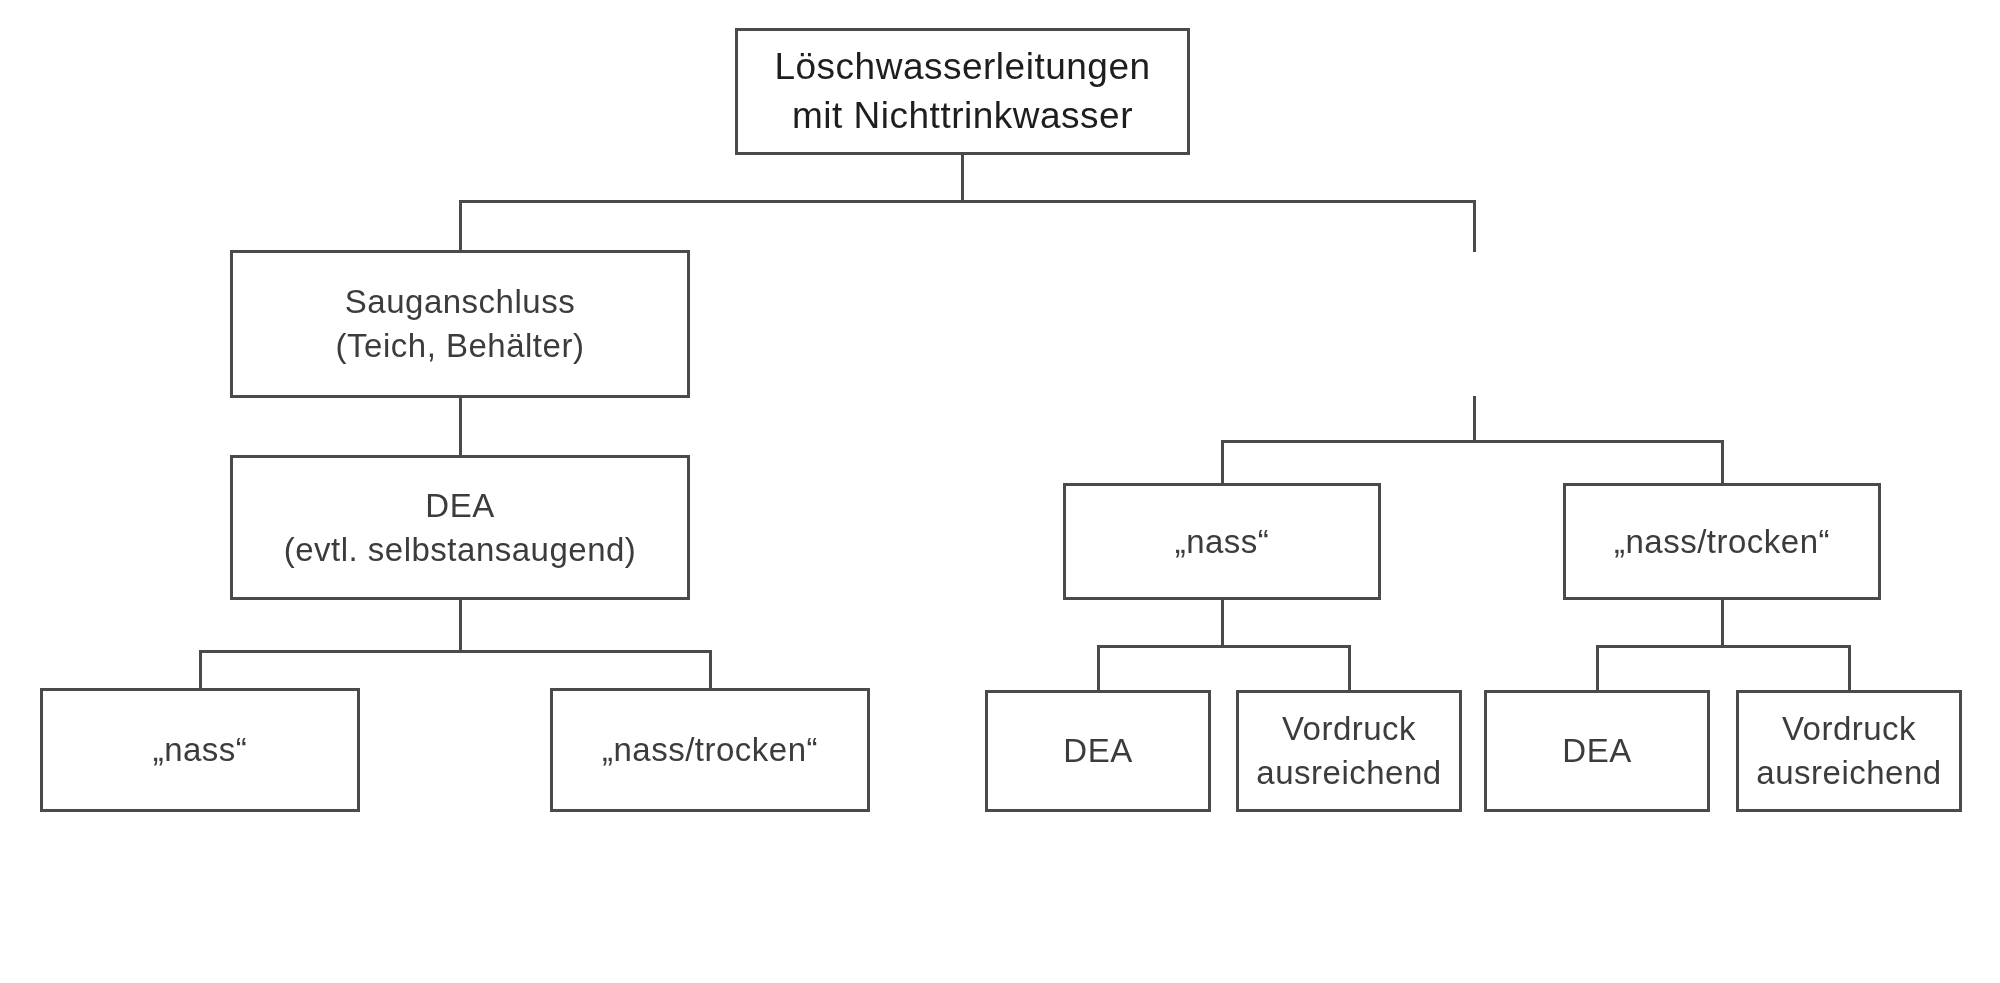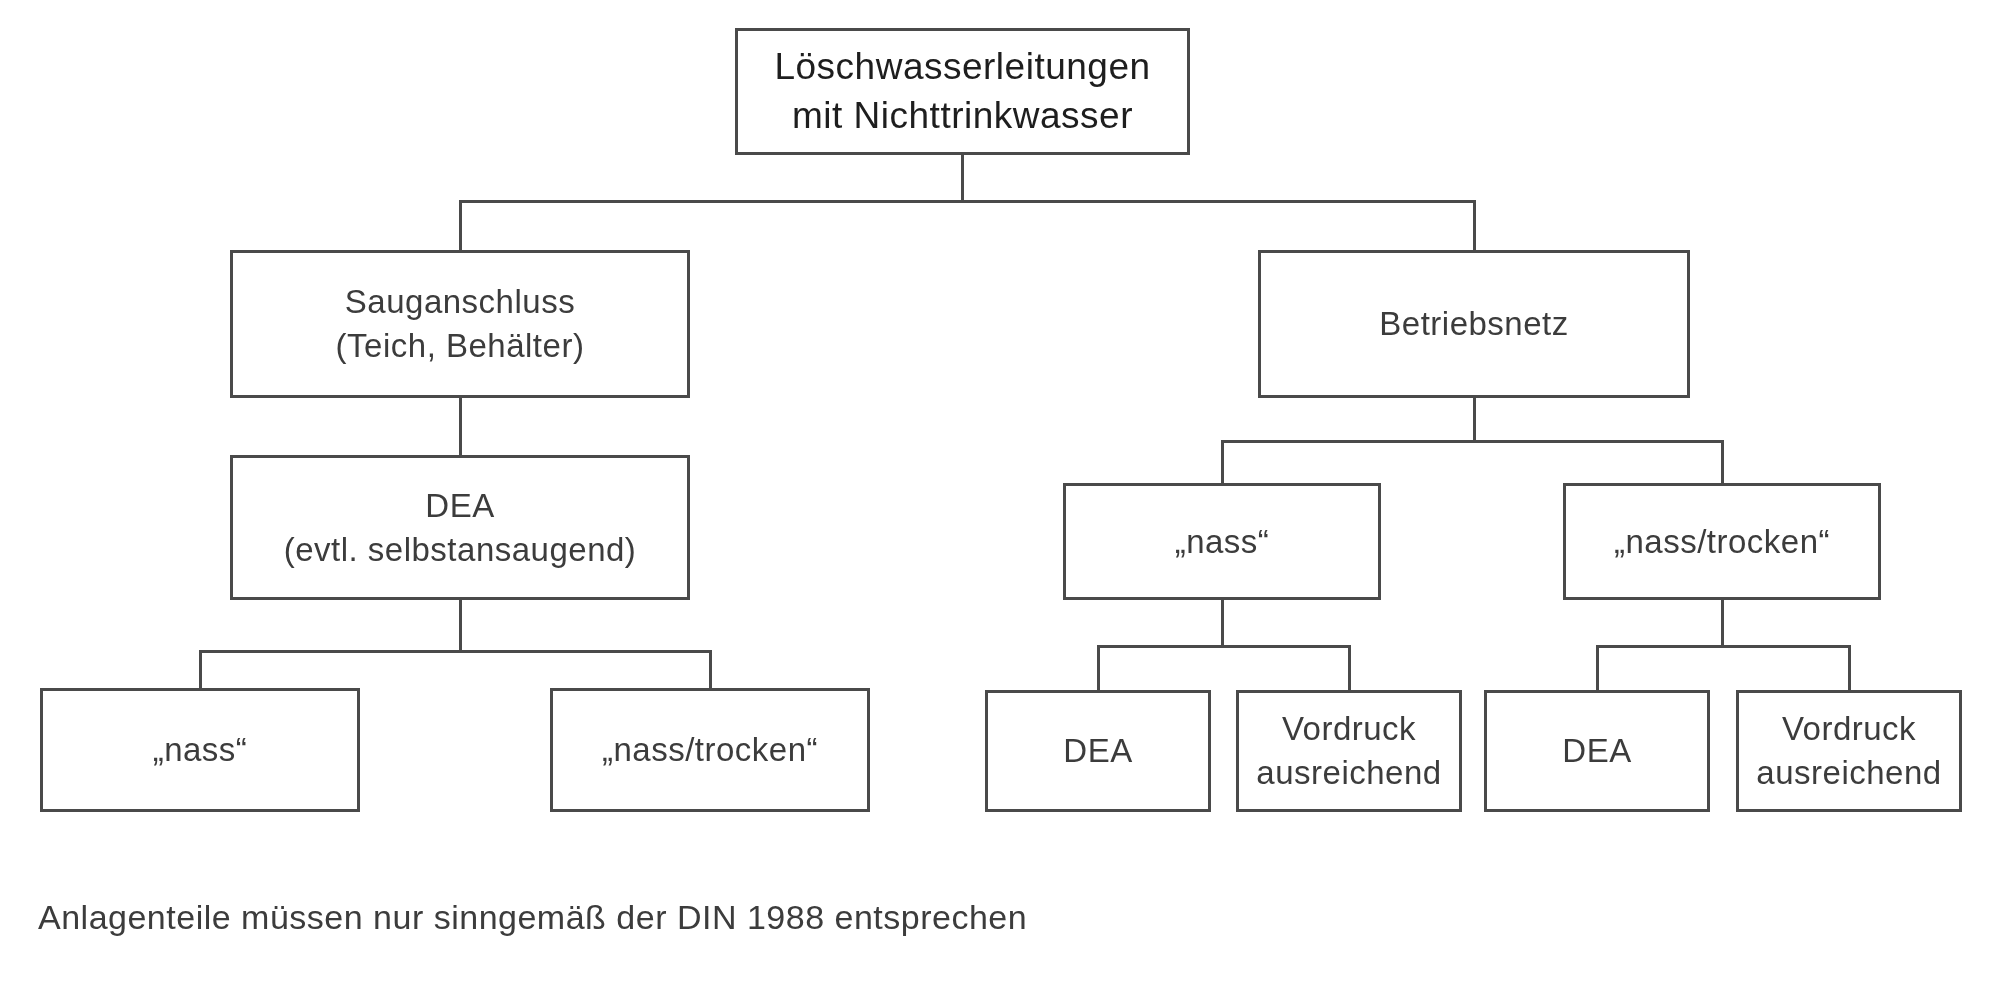--- a/index.html
+++ b/index.html
@@ -101,23 +101,20 @@
   </div>
 
   <div class="node" style="left:40px; top:688px; width:320px; height:124px;">
     <span class="label">„nass“</span>
   </div>
 
   <div class="node" style="left:550px; top:688px; width:320px; height:124px;">
     <span class="label">„nass/trocken“</span>
   </div>
 
-  <div class="node" style="left:1258px; top:250px; width:432px; height:148px;">
-    <span class="label">Betriebsnetz</span>
-  </div>
 
   <div class="node" style="left:1063px; top:483px; width:318px; height:117px;">
     <span class="label">„nass“</span>
   </div>
 
   <div class="node" style="left:1563px; top:483px; width:318px; height:117px;">
     <span class="label">„nass/trocken“</span>
   </div>
 
   <div class="node" style="left:985px; top:690px; width:226px; height:122px;">
@@ -131,15 +128,14 @@
 
   <div class="node" style="left:1484px; top:690px; width:226px; height:122px;">
     <span class="label">DEA</span>
   </div>
 
   <div class="node" style="left:1736px; top:690px; width:226px; height:122px;">
     <span class="label">Vordruck
 ausreichend</span>
   </div>
 
-  <div class="footnote">Anlagenteile müssen nur sinngemäß der DIN 1988 entsprechen</div>
 
 </div>
 
 </body></html>

